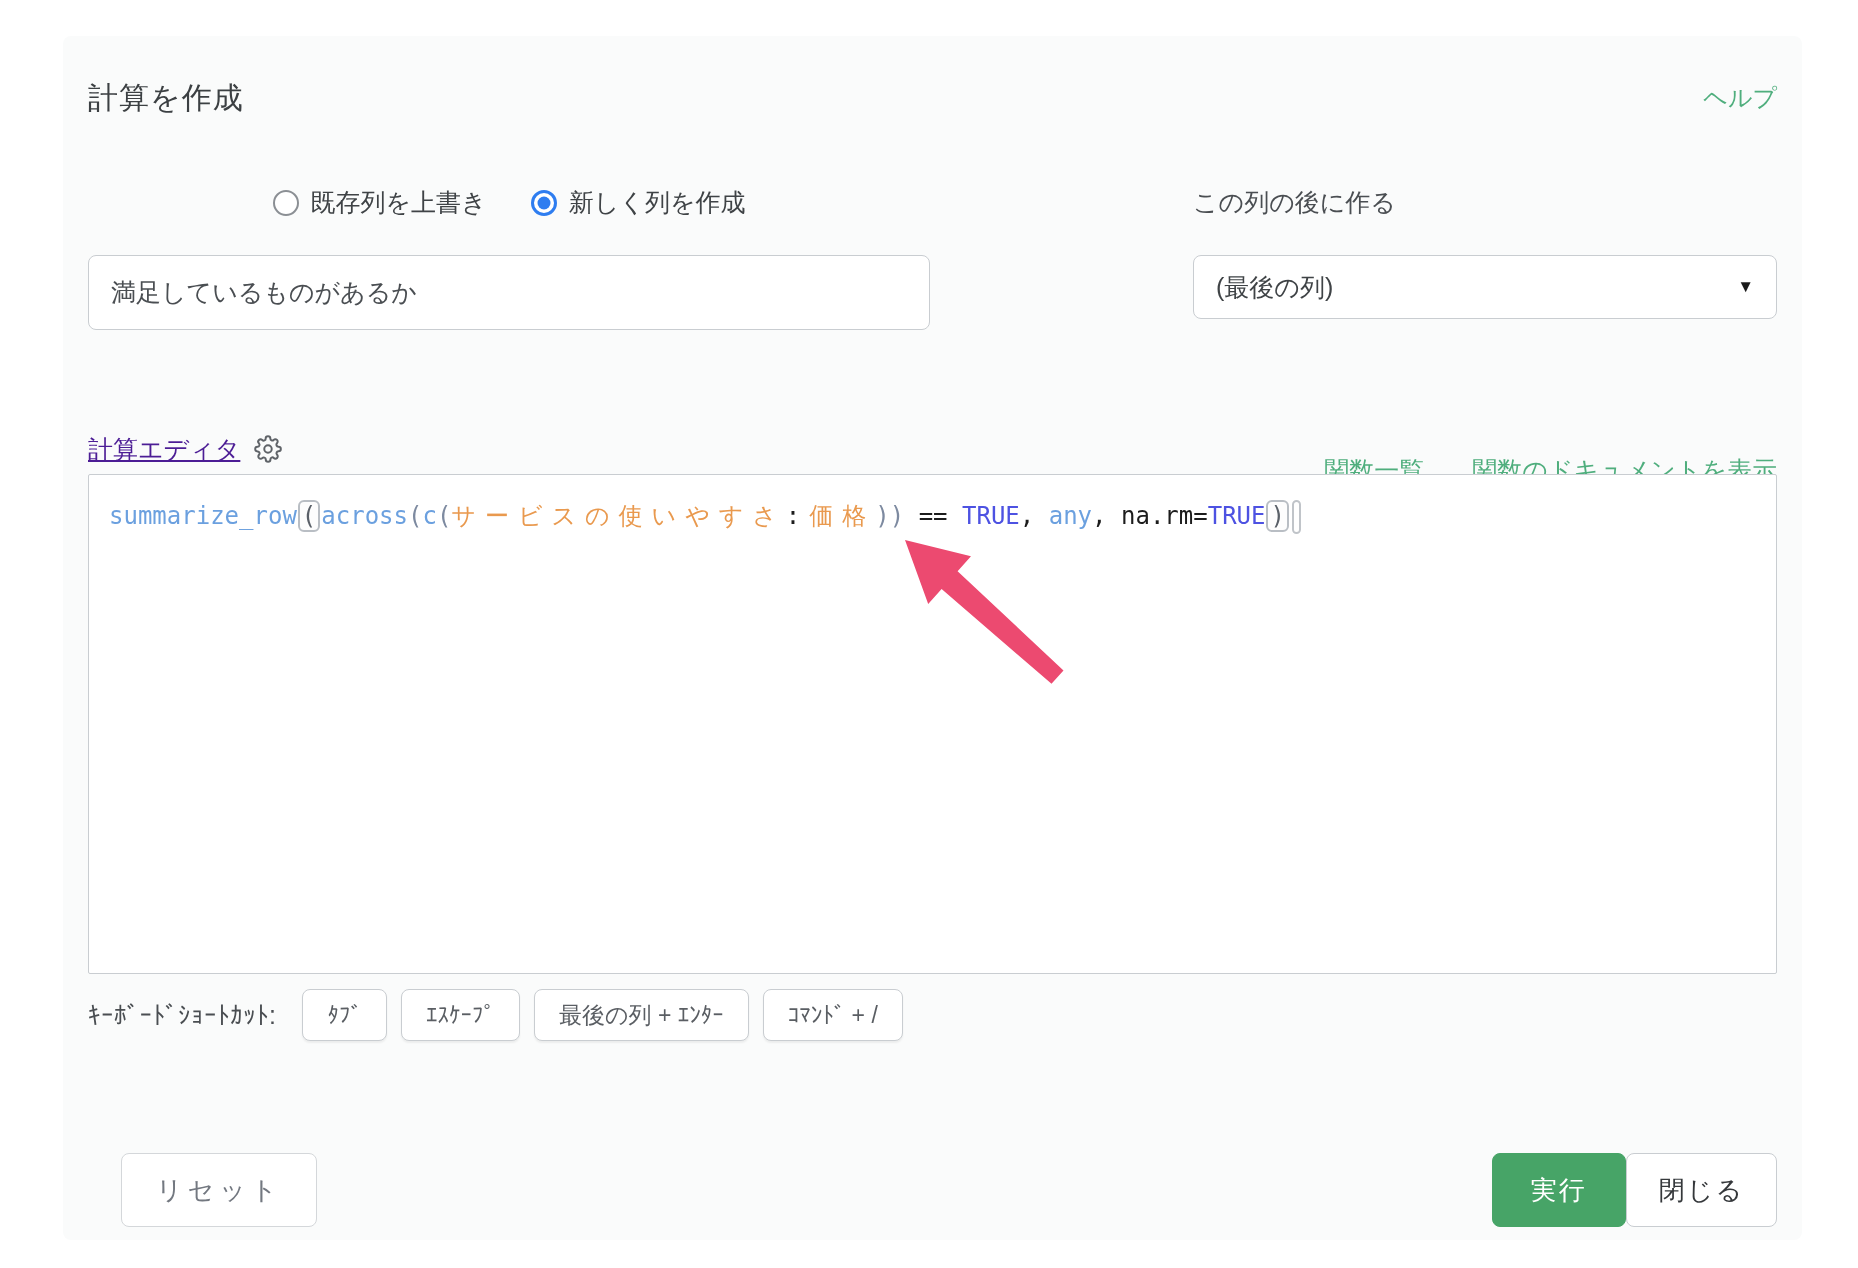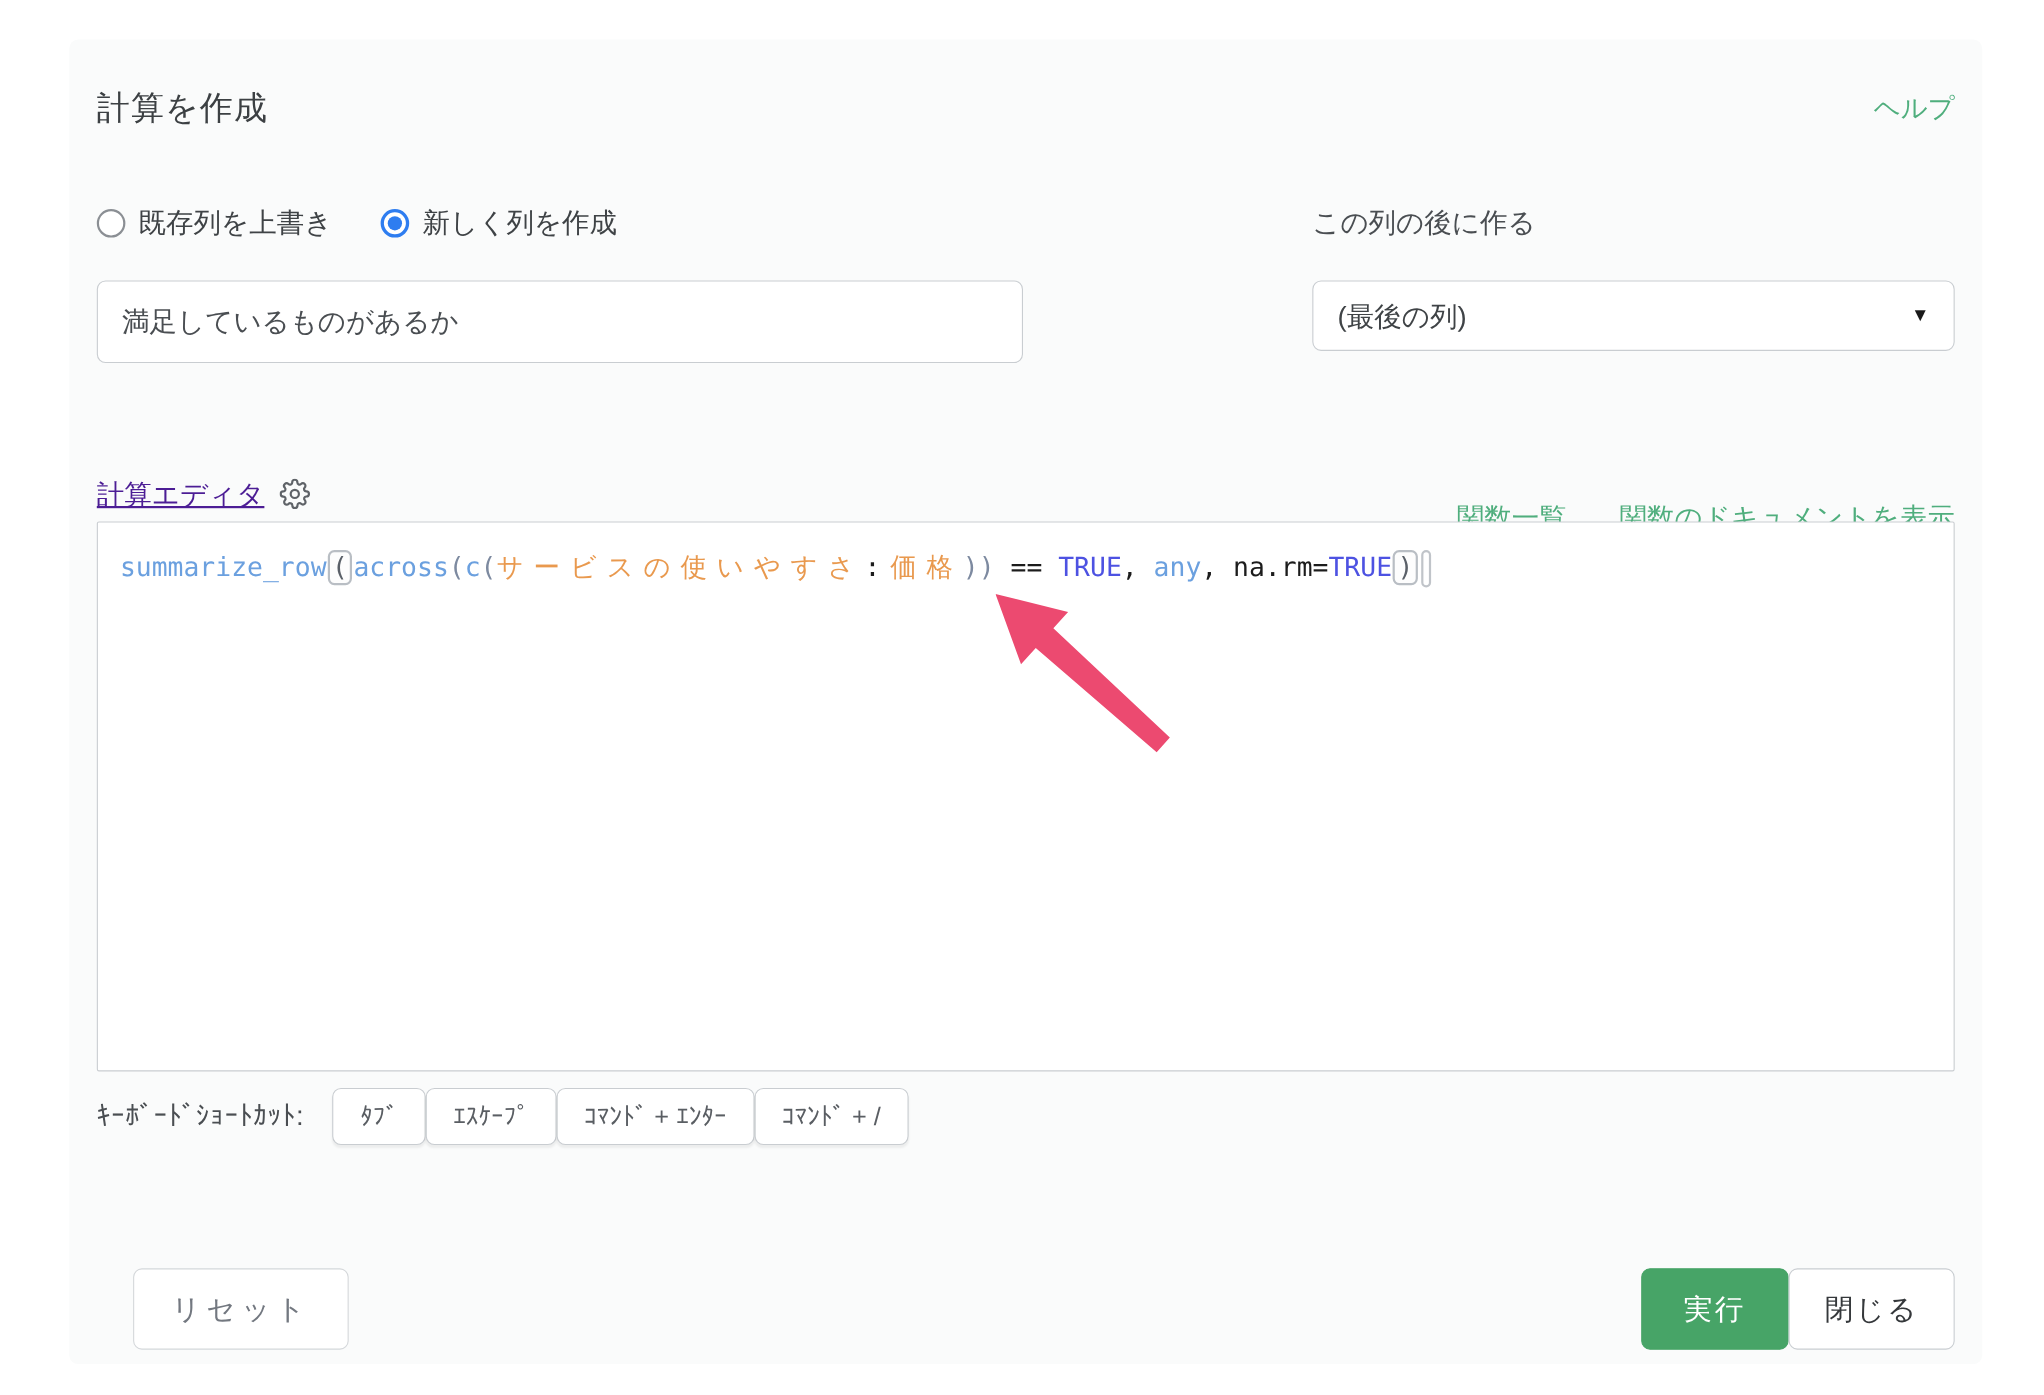--- a/index.html
+++ b/index.html
@@ -14,21 +14,21 @@
   }
   .row{position:absolute;left:25px;right:25px;}
 
   
   .row-header{top:42px;display:flex;justify-content:space-between;align-items:flex-start;}
   .page-title{font-size:30px;color:#3c4043;letter-spacing:1px;}
   .help-link{font-size:24px;color:var(--green_link);cursor:pointer;text-decoration:none;margin-top:4px;}
 
   
   .row-mode{top:150px;display:flex;align-items:center;}
-  .radio-group{display:flex;align-items:center;gap:44px;width:842px;}
+  .radio-group{display:flex;align-items:center;gap:44px;width:842px;justify-content:center;}
   .radio-item{display:flex;align-items:center;gap:12px;cursor:pointer;}
   .radio-circle{width:26px;height:26px;border-radius:50%;border:2px solid #8b8f94;background:#fff;box-sizing:border-box;flex:0 0 auto;}
   .radio-item.checked .radio-circle{
     border:3px solid var(--radio_blue);position:relative;
   }
   .radio-item.checked .radio-circle::after{
     content:"";position:absolute;left:50%;top:50%;transform:translate(-50%,-50%);
     width:13px;height:13px;border-radius:50%;background:var(--radio_blue);
   }
   .radio-label{font-size:25px;color:#3f4346;}
@@ -153,24 +153,24 @@
       <a>関数のドキュメントを表示</a>
     </div>
   </div>
 
   <div class="editor-box">
     <div class="code-line"><span class="seg seg-fn">summarize_row</span><span class="seg seg-brk">(</span><span class="seg seg-fn">across</span><span class="seg seg-pr">(</span><span class="seg seg-fn">c</span><span class="seg seg-pr">(</span><span class="seg seg-col">サービスの使いやすさ</span><span class="seg seg-cl">:</span><span class="seg seg-col">価格</span><span class="seg seg-pr">))</span><span class="seg seg-op"> == </span><span class="seg seg-kw">TRUE</span><span class="seg seg-op">, </span><span class="seg seg-fn">any</span><span class="seg seg-op">, </span><span class="seg seg-op">na.rm=</span><span class="seg seg-kw">TRUE</span><span class="seg seg-brk">)</span><span class="seg seg-cur"></span></div>
   </div>
 
   <div class="row row-shortcuts">
     <span class="shortcut-label">ｷｰﾎﾞｰﾄﾞｼｮｰﾄｶｯﾄ:</span>
-    <span id="kbd-list" style="display:inline-flex;gap:0;">
+    <span id="kbd-list" style="display:inline-flex;gap:14px;">
         <span class="kbd">ﾀﾌﾞ</span>
         <span class="kbd">ｴｽｹｰﾌﾟ</span>
-        <span class="kbd">ｺﾏﾝﾄﾞ + ｴﾝﾀｰ</span>
+        <span class="kbd">最後の列 + ｴﾝﾀｰ</span>
         <span class="kbd">ｺﾏﾝﾄﾞ + /</span>
       </span>
   </div>
 
   <div class="row row-footer">
     <button class="btn btn-reset">リセット</button>
     <div class="footer-right">
       <button class="btn btn-run">実行</button>
       <button class="btn btn-close">閉じる</button>
     </div>

